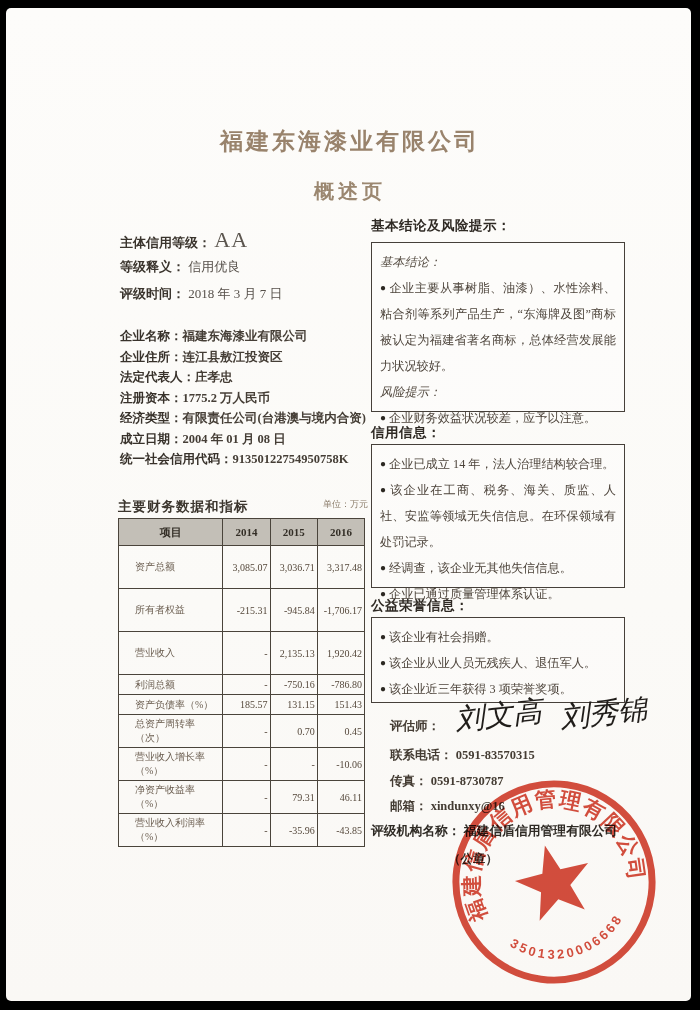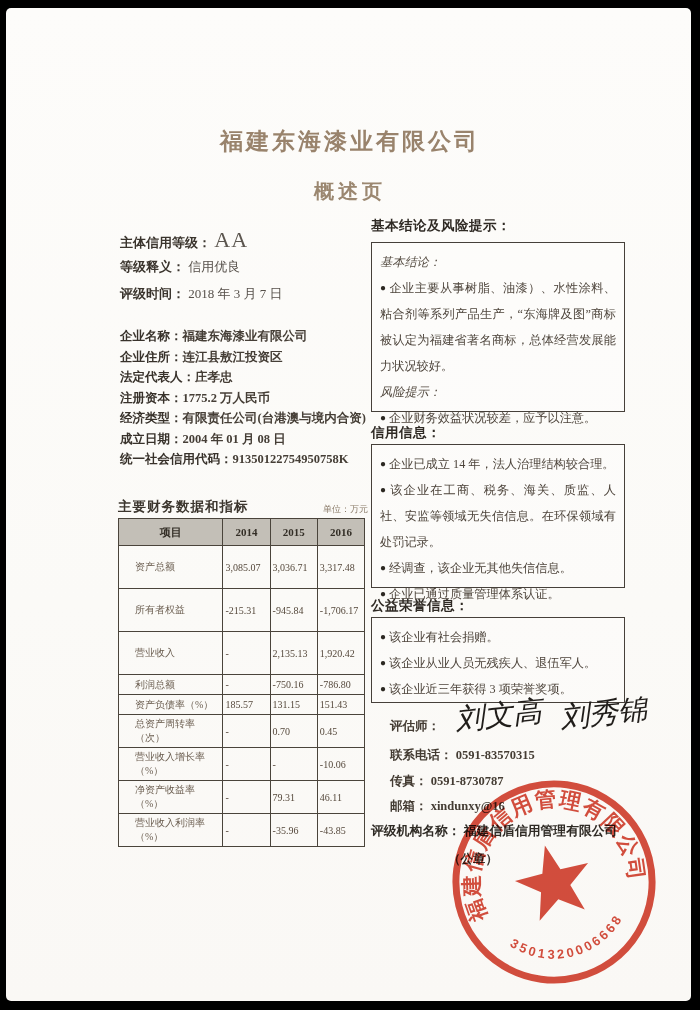--- a/index.html
+++ b/index.html
@@ -16,28 +16,28 @@
                 color:#9b8770;font-weight:600;}
   
   .rating-block{left:120px;top:226px;width:250px;}
   .rating-line{font-size:13px;color:#3a342d;font-weight:700;height:27px;line-height:27px;}
   .rating-line .val{font-weight:500;color:#56504a;}
   .grade-val{font-size:22px;font-weight:400;color:#5c564f;letter-spacing:1px;}
   .company-block{left:120px;top:326px;width:258px;}
   .info-line{font-size:12.5px;line-height:20.5px;color:#38322b;font-weight:700;}
   .info-line .val{font-weight:600;color:#453e36;}
   
-  .fin-title-row{left:118px;top:498px;width:250px;display:flex;justify-content:space-between;align-items:flex-end;}
+  .fin-title-row{left:118px;top:498px;width:250px;display:flex;justify-content:space-between;align-items:flex-start;}
   .fin-title{font-size:13.5px;font-weight:700;color:#3c362e;letter-spacing:1px;}
   .fin-unit{font-size:9px;color:#8a7b69;}
   table.fin{left:118px;top:518px;border-collapse:collapse;table-layout:fixed;width:247px;}
   table.fin th,table.fin td{border:1.6px solid #4a443b;font-size:10px;padding:2px 2px;
        color:#5c5044;overflow:hidden;}
   table.fin th{background:#c3bfb7;color:#332e26;font-weight:700;font-size:11px;height:22px;}
-  table.fin td.num{text-align:left;word-break:break-all;color:#55483b;}
+  table.fin td.num{text-align:right;word-break:break-all;color:#55483b;}
   table.fin td.lab{text-align:left;color:#6b5e50;padding-left:16px;}
   tr.tall{height:43px;} tr.short{height:20px;}
   col.c-item{width:104px;} col.c-yr{width:47px;}
   
   .sec-head{font-size:13.5px;font-weight:700;color:#2f2a24;letter-spacing:.5px;}
   .box{border:1.7px solid #46403a;background:rgba(255,255,255,.25);padding:6px 8px 4px 8px;}
   .para{font-size:12.2px;line-height:26px;color:#4d443b;text-align:justify;}
   .sub-head{font-size:12.2px;line-height:26px;color:#544b41;font-style:italic;}
   .bullet{display:inline-block;font-size:10px;margin-right:3px;color:#2c2822;vertical-align:1px;}
   

